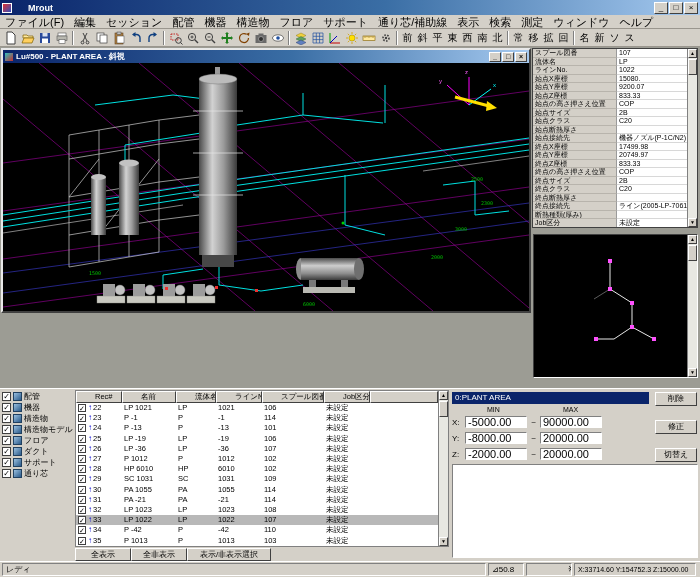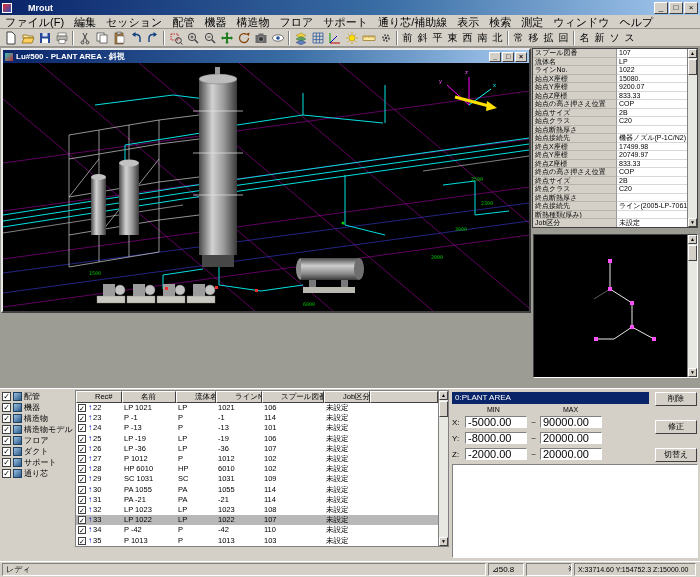--- a/index.html
+++ b/index.html
@@ -842,20 +842,25 @@
       </div>
       <div class="sb">
         <div class="sb-b sb-up"></div>
         <div class="sb-track">
             <div class="sb-thumb"></div>
           </div>
         <div class="sb-b sb-down"></div>
       </div>
     </div>
 
+    <div class="btnrow">
+      <div class="btn b1">全表示</div>
+      <div class="btn b2">全非表示</div>
+      <div class="btn b3">表示/非表示選択</div>
+    </div>
 
     <div class="rpanel">
       <div class="rp-header">0:PLANT AREA</div>
       <span class="mm mm-min">MIN</span>
       <span class="mm mm-max">MAX</span>
       <div class="rrows">
 
       <div class="rrow">
           <span class="axis">X:</span>
           <span class="num">-5000.00</span>

